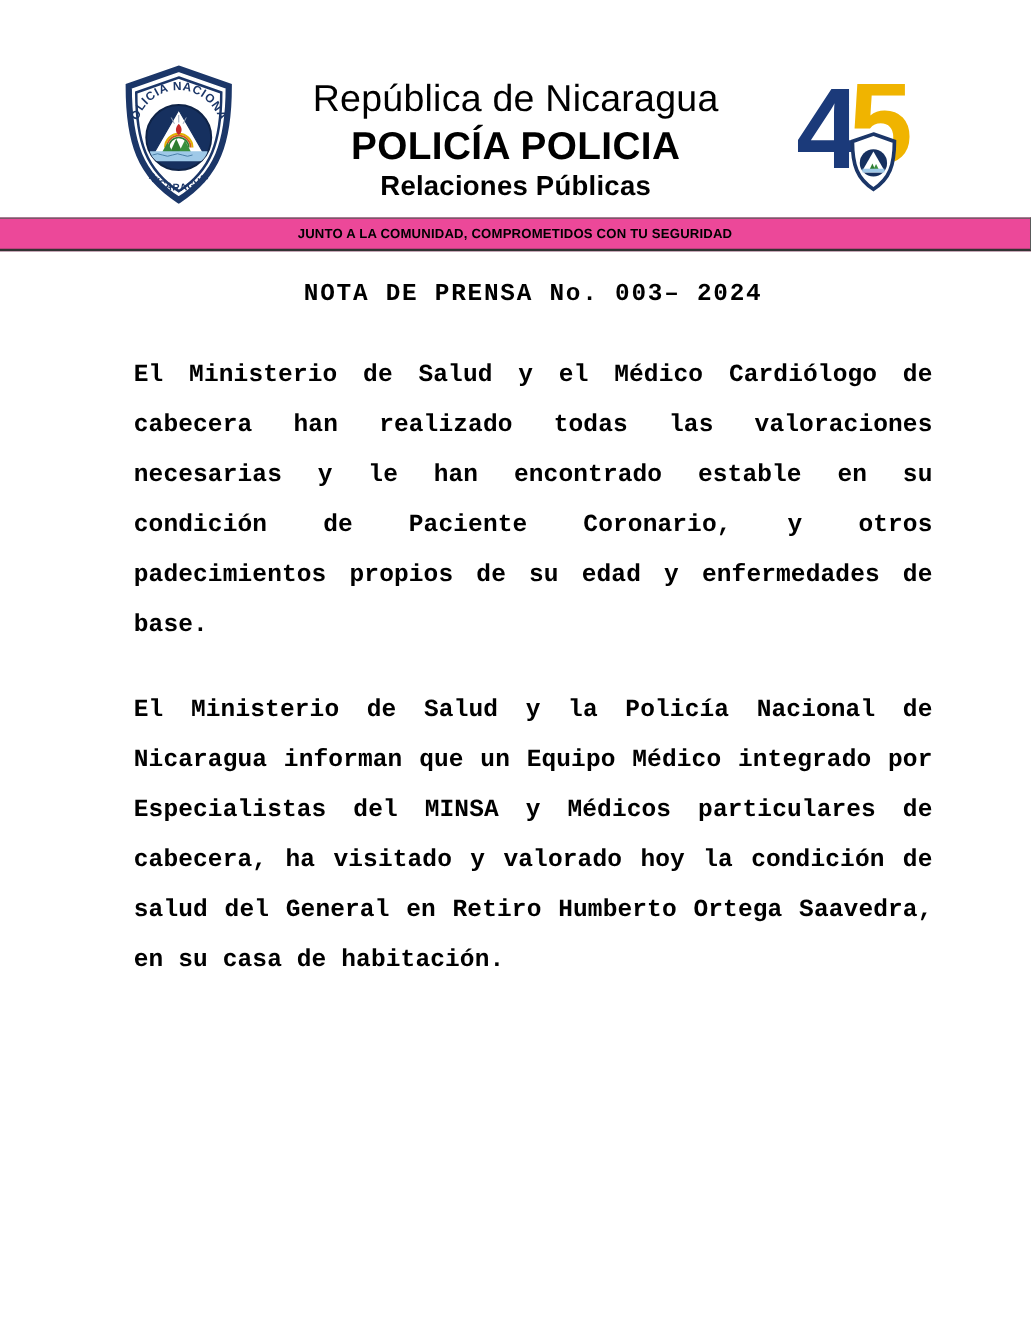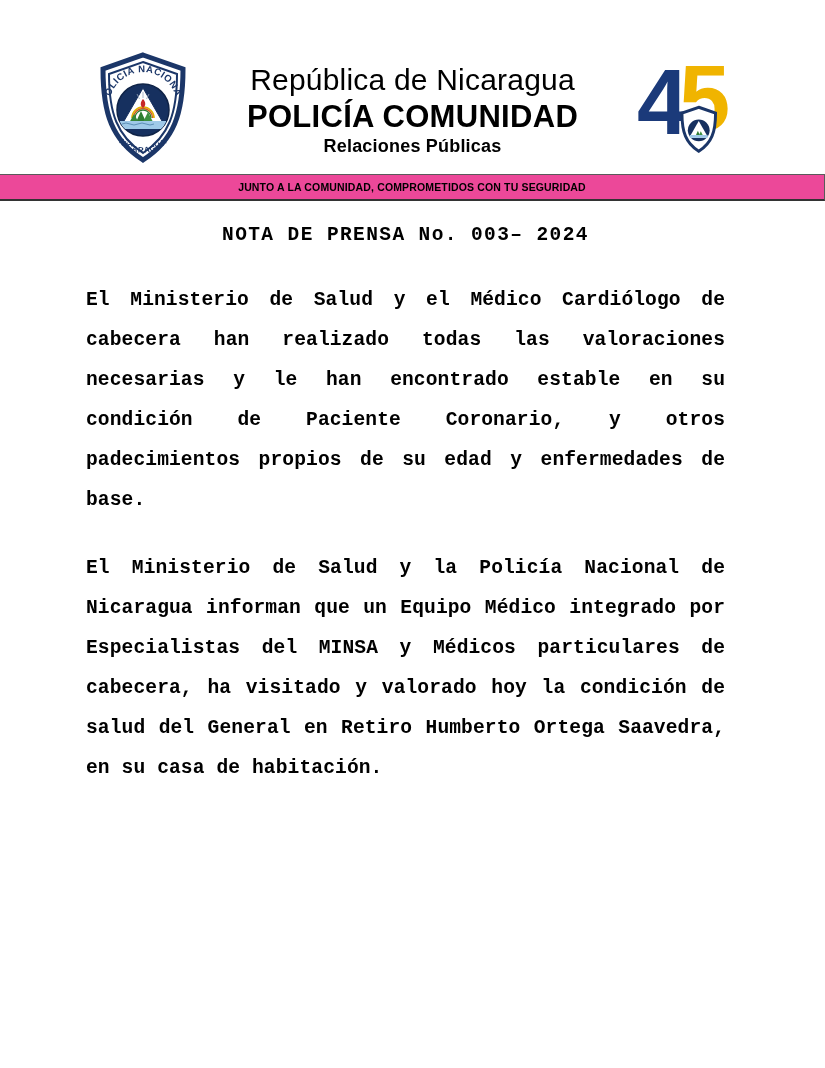--- a/index.html
+++ b/index.html
@@ -54,21 +54,21 @@
     letter-spacing: 0.2px;
     line-height: 1.22;
   }
   .hdr-line2 {
     font-size: 31px;
     font-weight: bold;
     letter-spacing: 0.3px;
     line-height: 1.18;
   }
   .hdr-line3 {
-    font-size: 18px;
+    font-size: 22px;
     font-weight: bold;
     letter-spacing: 0.2px;
     line-height: 1.25;
   }
 
   .header-right-logo {
     position: absolute;
     right: 82px;
     top: 50px;
     width: 108px;
@@ -94,21 +94,21 @@
   .slogan-text {
     font-size: 10.5px;
     font-weight: bold;
     letter-spacing: 0.15px;
     white-space: nowrap;
   }
 
   
   .doc-body {
     position: absolute;
-    left: 86px;
+    left: 107px;
     top: 224px;
     width: 639px;
   }
 
   .press-title {
     font-family: "Liberation Mono", "DejaVu Sans Mono", monospace;
     font-size: 19.5px;
     font-weight: bold;
     text-align: center;
     letter-spacing: 1.4px;
@@ -177,21 +177,21 @@
           <polygon points="33,71 38,62 43,71" fill="#35863a"></polygon>
 
           <rect x="24" y="69" width="46" height="8" fill="#9fc9e8"></rect>
           <path d="M26 72 q4 -2 8 0 q4 2 8 0 q4 -2 8 0 q4 2 8 0" fill="none" stroke="#4a7fa8" stroke-width="0.8"></path>
         </g>
       </svg>
     </div>
 
     <div class="header-center">
       <div class="hdr-line1">República de Nicaragua</div>
-      <div class="hdr-line2">POLICÍA COMUNIDAD</div>
+      <div class="hdr-line2">POLICÍA POLICIA</div>
       <div class="hdr-line3">Relaciones Públicas</div>
     </div>
 
     <div class="header-right-logo">
       <svg viewBox="0 0 108 104" width="108" height="104" xmlns="http://www.w3.org/2000/svg">
 
         <text x="2" y="84" font-family="Liberation Sans, sans-serif" font-size="92" font-weight="bold" fill="#1b3a7a">4</text>
 
         <text x="44" y="80" font-family="Liberation Sans, sans-serif" font-size="92" font-weight="bold" fill="#f0b400">5</text>
 

